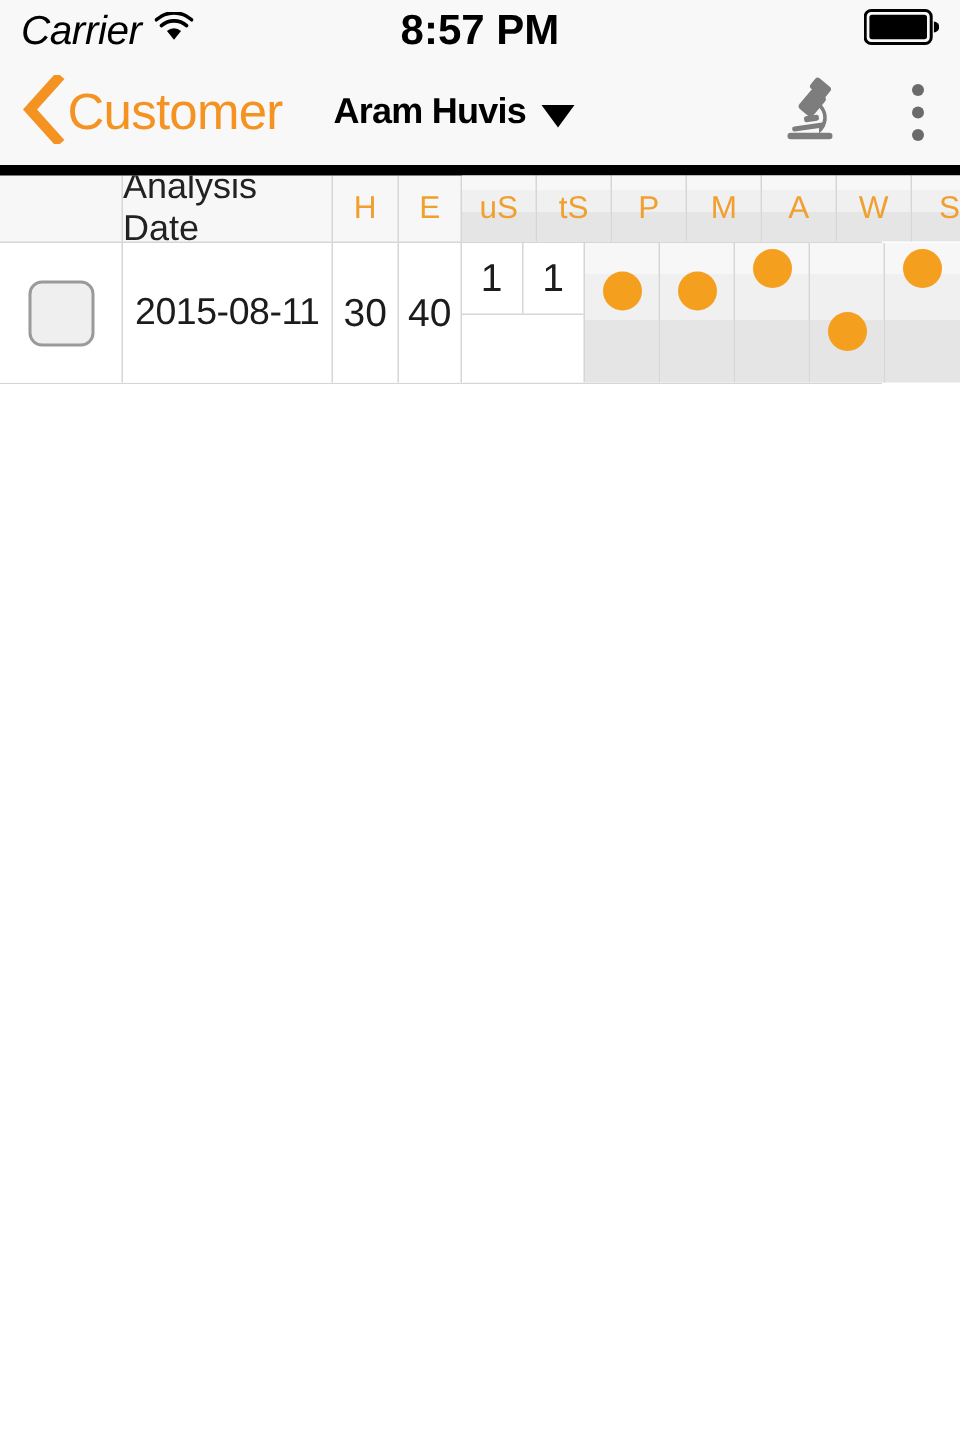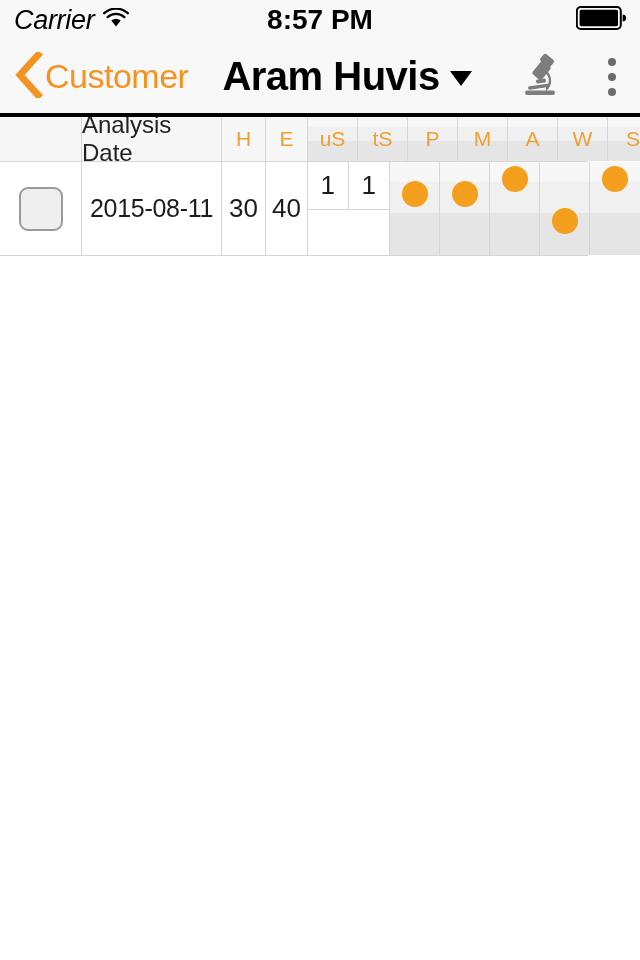--- a/index.html
+++ b/index.html
@@ -30,39 +30,39 @@
     font-size:28px; font-weight:bold; color:#000; pointer-events:none;
   }
   .status-right { margin-left:auto; display:flex; align-items:center; }
   .battery-icon { display:block; }
 
   
   .nav-bar {
     position:relative;
     height:77px;
     background:#f8f8f8;
-    border-bottom:4px solid #000000;
+    border-bottom:7px solid #000000;
     display:flex;
     align-items:center;
     padding:0 14px;
   }
   .back-button {
     display:flex; align-items:center; gap:1px;
     cursor:pointer;
   }
   .back-chevron { display:block; }
   .back-label {
     font-size:34px; color:#f59322; letter-spacing:-0.5px;
   }
   .nav-title-wrap {
     display:flex; align-items:center; gap:10px;
     margin-left:34px;
   }
   .nav-title {
-    font-size:40px; font-weight:bold; color:#000; letter-spacing:-0.5px;
+    font-size:24px; font-weight:bold; color:#000; letter-spacing:-0.5px;
   }
   .title-caret {
     width:0; height:0;
     border-left:11px solid transparent;
     border-right:11px solid transparent;
     border-top:15px solid #000;
     margin-top:4px;
   }
   .nav-actions {
     margin-left:auto; display:flex; align-items:center; gap:34px;

